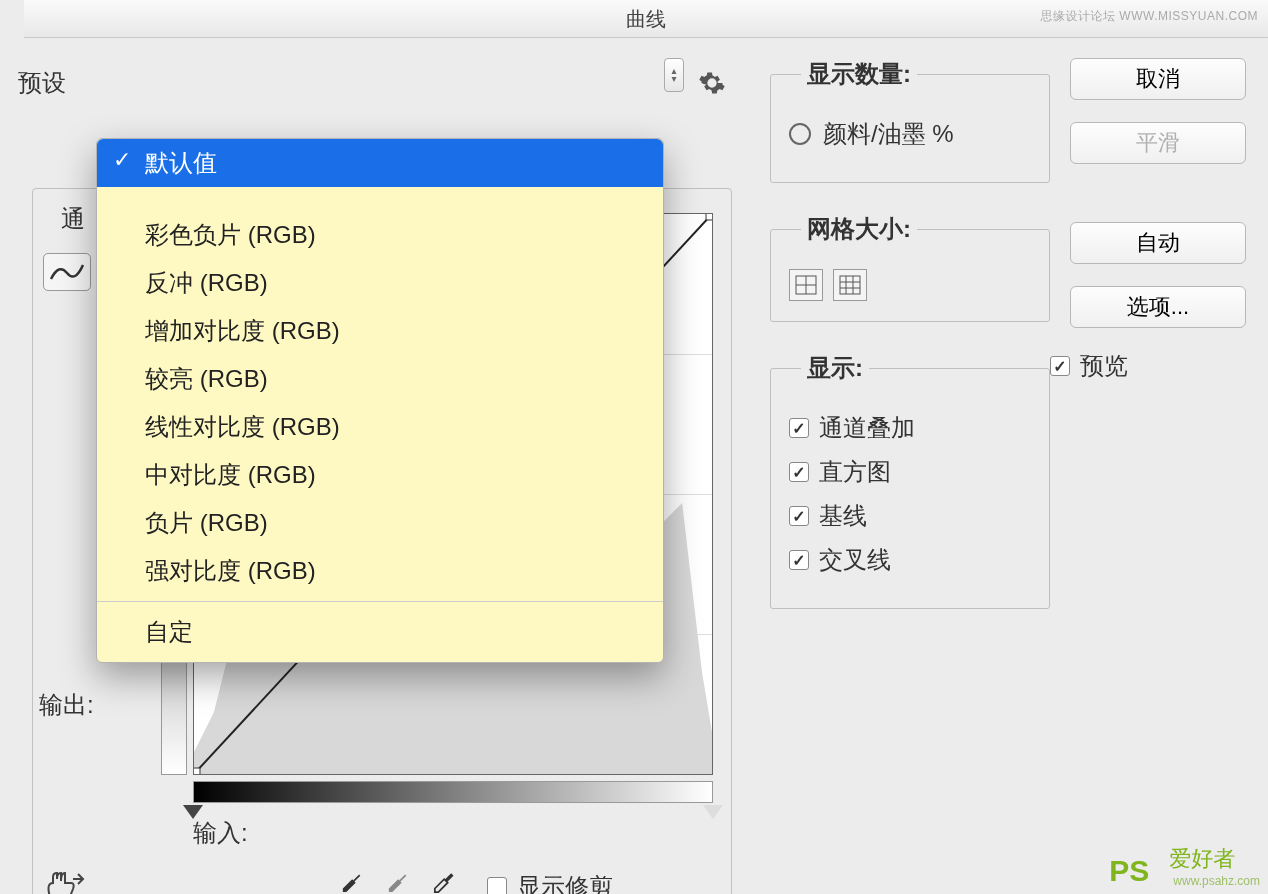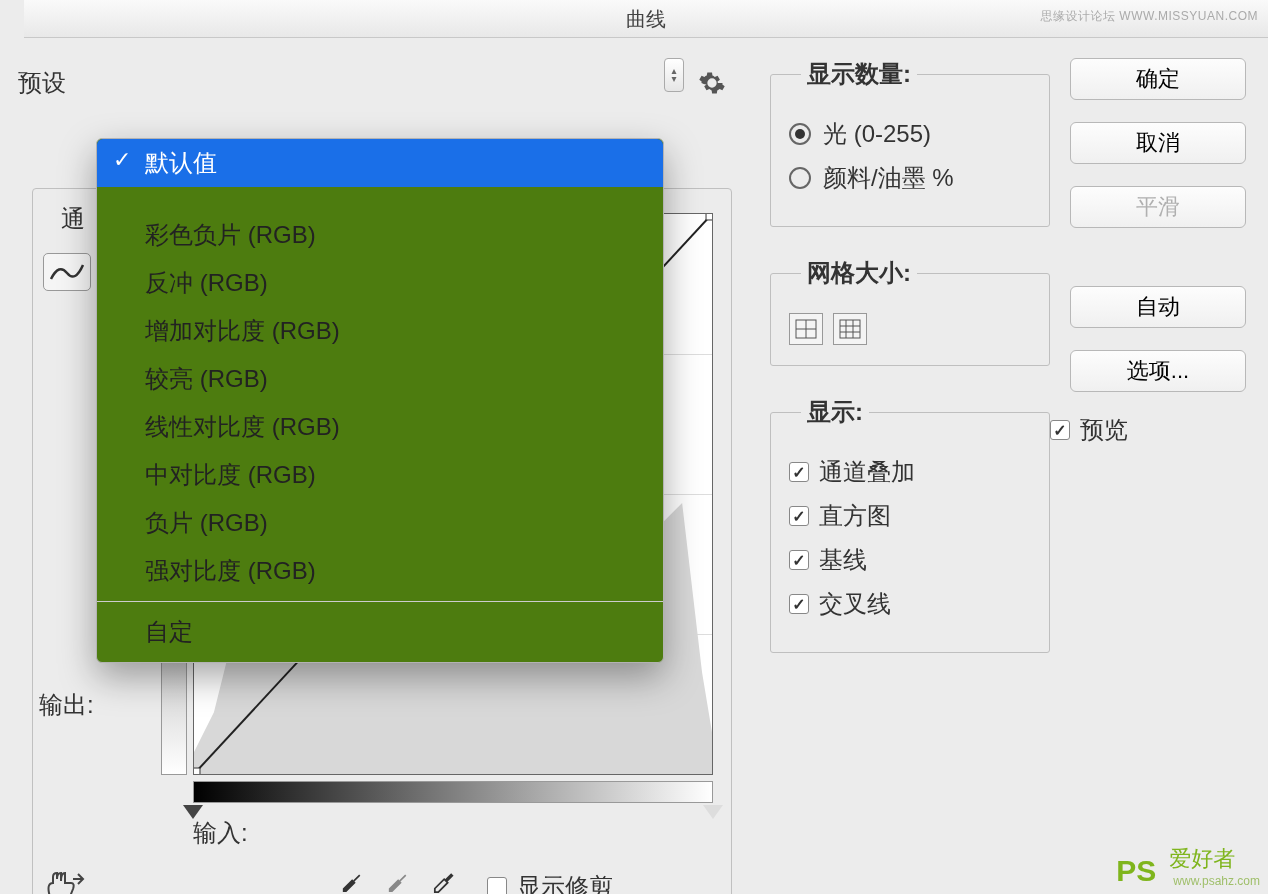--- a/index.html
+++ b/index.html
@@ -194,21 +194,21 @@
 .hand-icon { width: 44px; height: 36px; }
 .eyedroppers { display: flex; gap: 14px; margin-left: 250px; }
 .eyed { width: 32px; height: 32px; }
 .show-clip { display: flex; align-items: center; margin-left: 26px; font-size: 24px; }
 
 
 .dropdown {
   position: absolute;
   left: 78px; top: 80px;
   width: 568px;
-  background: #4d7c0f;
+  background: #fef9c3;
   border: 1px solid #b3b3b3;
   border-radius: 6px;
   box-shadow: 0 14px 36px rgba(0,0,0,0.35);
   z-index: 100;
   padding-bottom: 6px;
 }
 .dd-item {
   padding: 8px 22px 8px 48px;
   font-size: 24px;
   color: #222;
@@ -241,21 +241,21 @@
   z-index: 99;
   display:flex; flex-direction:column; align-items:center; justify-content:center;
 }
 .stepper-handle::before { content:"▴"; font-size:10px; color:#666; line-height:8px;}
 .stepper-handle::after { content:"▾"; font-size:10px; color:#666; line-height:8px;}
 
 .watermark-bottom {
   position: absolute;
   right: 8px; bottom: 6px;
   display: flex; align-items: flex-end;
-  gap: 13px;
+  gap: 20px;
 }
 .wm-ps { font-size: 30px; font-weight: bold; color: #7fb51d; }
 .wm-cn { font-size: 22px; color: #7fb51d; }
 .wm-url { font-size: 12px; color: #9fbf6a; margin-left:4px;text-align:right; }
 </style>
 </head>
 <body>
 
 <div class="titlebar">
   <span>曲线</span>
@@ -346,24 +346,20 @@
       <div class="dd-item">强对比度 (RGB)</div>
       <div class="dd-sep"></div>
       <div class="dd-item">自定</div>
     </div>
   </div>
 
   <div class="mid-col">
     <fieldset class="panel">
       <legend>显示数量:</legend>
       <div class="radio-row">
-        <span class="radio selected"></span>
-        <span>光 (0-255)</span>
-      </div>
-      <div class="radio-row">
         <span class="radio"></span>
         <span>颜料/油墨 %</span>
       </div>
     </fieldset>
 
     <fieldset class="panel">
       <legend>网格大小:</legend>
       <div class="grid-btns">
         <div class="grid-btn">
           <svg width="22" height="20">
@@ -399,21 +395,20 @@
           <span>基线</span>
         </div>
       <div class="check-row">
           <span class="checkbox checked"></span>
           <span>交叉线</span>
         </div>
     </fieldset>
   </div>
 
   <div class="right-col">
-    <button class="btn">确定</button>
     <button class="btn">取消</button>
     <button class="btn disabled">平滑</button>
     <div style="height:36px;"></div>
     <button class="btn">自动</button>
     <button class="btn">选项...</button>
     <div class="preview-row">
       <span class="checkbox checked"></span>
       <span>预览</span>
     </div>
   </div>

